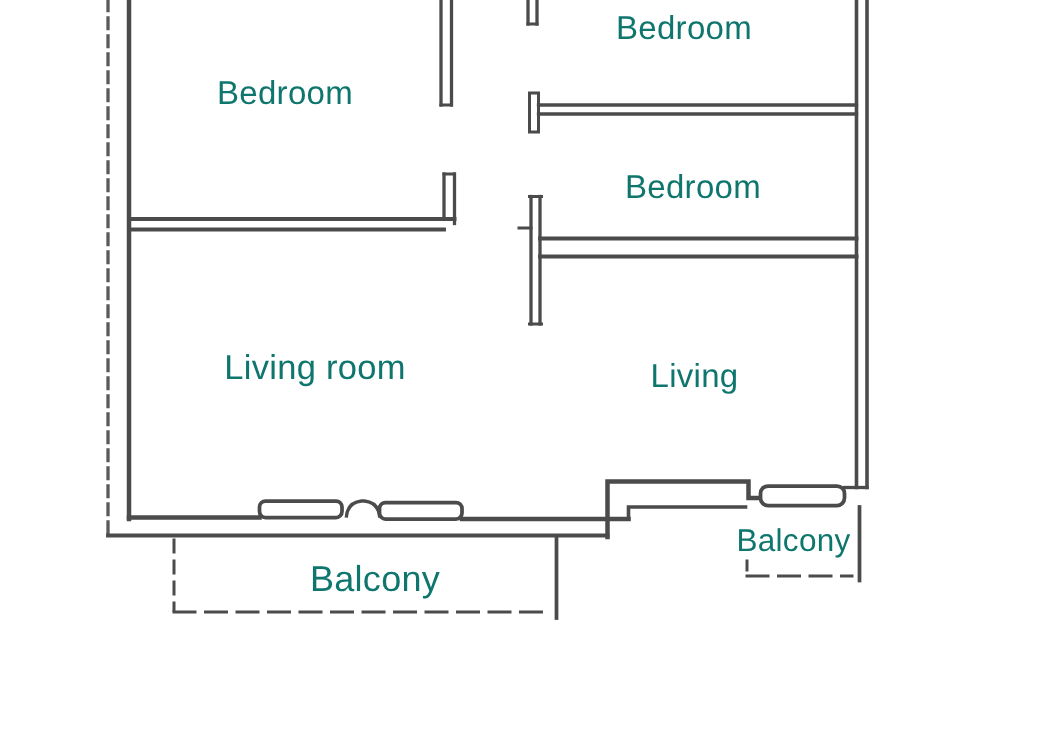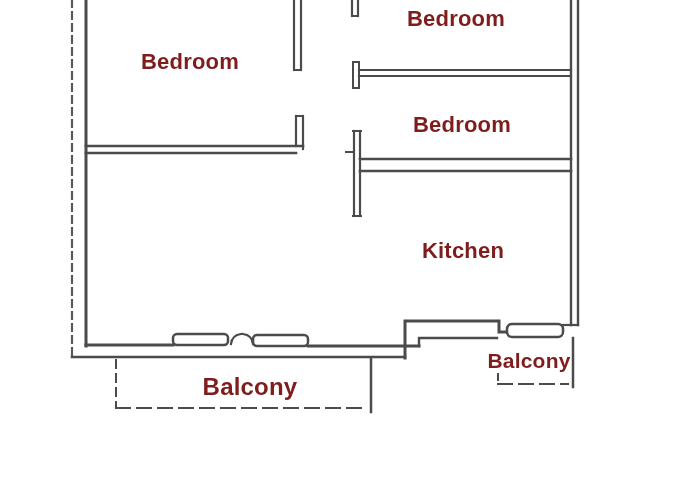--- a/index.html
+++ b/index.html
@@ -16,22 +16,22 @@
     font-family: "Liberation Sans", "DejaVu Sans", sans-serif;
   }
   #walls-svg {
     position: absolute;
     left: 0;
     top: 0;
   }
   .room-label {
     position: absolute;
     transform: translate(-50%, -50%);
-    color: #7f1d1d;
-    font-weight: 700;
+    color: #0f766e;
+    font-weight: 400;
     letter-spacing: 0.2px;
     white-space: nowrap;
     user-select: none;
   }
   .fs22 { font-size: 22px; }
   .fs23 { font-size: 23px; }
   .fs24 { font-size: 24px; }
   .fs21 { font-size: 21px; }
 </style>
 </head>
@@ -127,20 +127,21 @@
       </g>
     </g>
   </svg>
 
   <span class="room-label fs22" style="left:190px; top:62px;">Bedroom</span>
 
   <span class="room-label fs22" style="left:456px; top:19px;">Bedroom</span>
 
   <span class="room-label fs22" style="left:462px; top:125px;">Bedroom</span>
 
+  <span class="room-label fs23" style="left:210px; top:245px;">Living room</span>
 
-  <span class="room-label fs22" style="left:463px; top:251px;">Kitchen</span>
+  <span class="room-label fs22" style="left:463px; top:251px;">Living</span>
 
   <span class="room-label fs24" style="left:250px; top:387px;">Balcony</span>
 
   <span class="room-label fs21" style="left:529px; top:361px;">Balcony</span>
 
 </div>
 
 </body></html>

